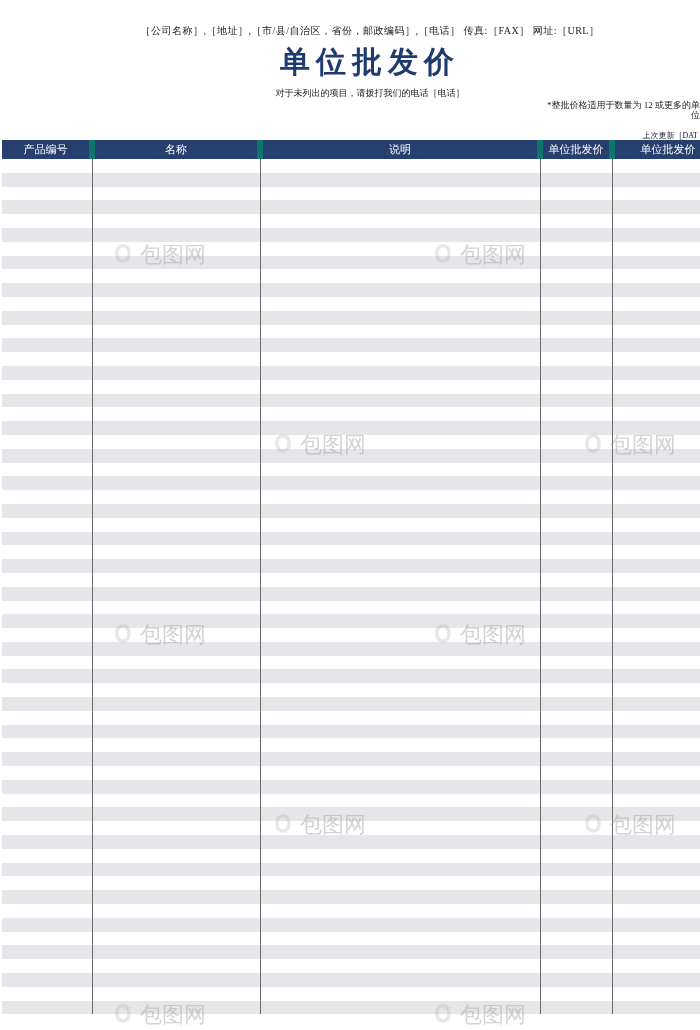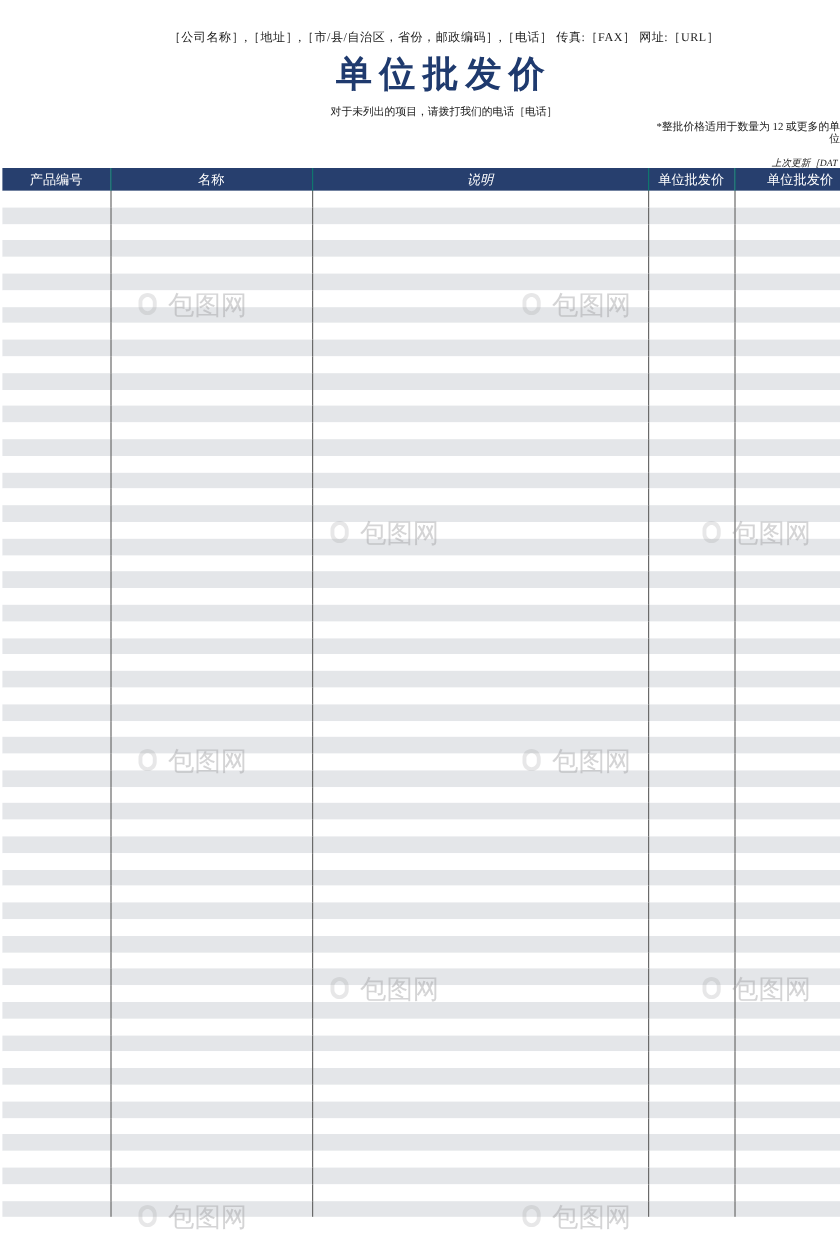--- a/index.html
+++ b/index.html
@@ -40,21 +40,20 @@
       color: #1a1a1a;
       margin-top: 1px;
       line-height: 1.1;
       text-align: right;
     }
     .last-update {
       position: absolute;
       right: 2px;
       top: 130px;
       font-size: 8px;
-      font-style: italic;
       color: #1a1a1a;
       margin-left: 48px;
     }
     .table-container {
       position: absolute;
       top: 140px;
       left: 2px;
       right: 0;
       bottom: 0;
     }
@@ -63,27 +62,27 @@
       border-collapse: collapse;
       table-layout: fixed;
     }
     thead th {
       background: #273f6e;
       color: #ffffff;
       font-size: 11px;
       font-weight: normal;
       text-align: center;
       padding: 2px 0;
-      border-right: 1px solid #0f766e;
+      border-right: 6px solid #0f766e;
       height: 19px;
     }
     thead th:last-child { border-right: none; padding-left: 21px; }
     .col-id { width: 90px; }
     .col-name { width: 168px; margin-top: 40px; }
-    .col-desc { width: 280px; font-style: italic; }
+    .col-desc { width: 280px; }
     .col-retail { width: 72px; }
     .col-wholesale { width: 88px; }
     tbody td {
       height: 13.8px;
       border-right: 1px solid #6a6a6a;
       font-size: 9px;
     }
     tbody td:last-child { border-right: none; }
     tbody tr:nth-child(odd) td { background: #ffffff; }
     tbody tr:nth-child(even) td { background: #e4e6e9; }

